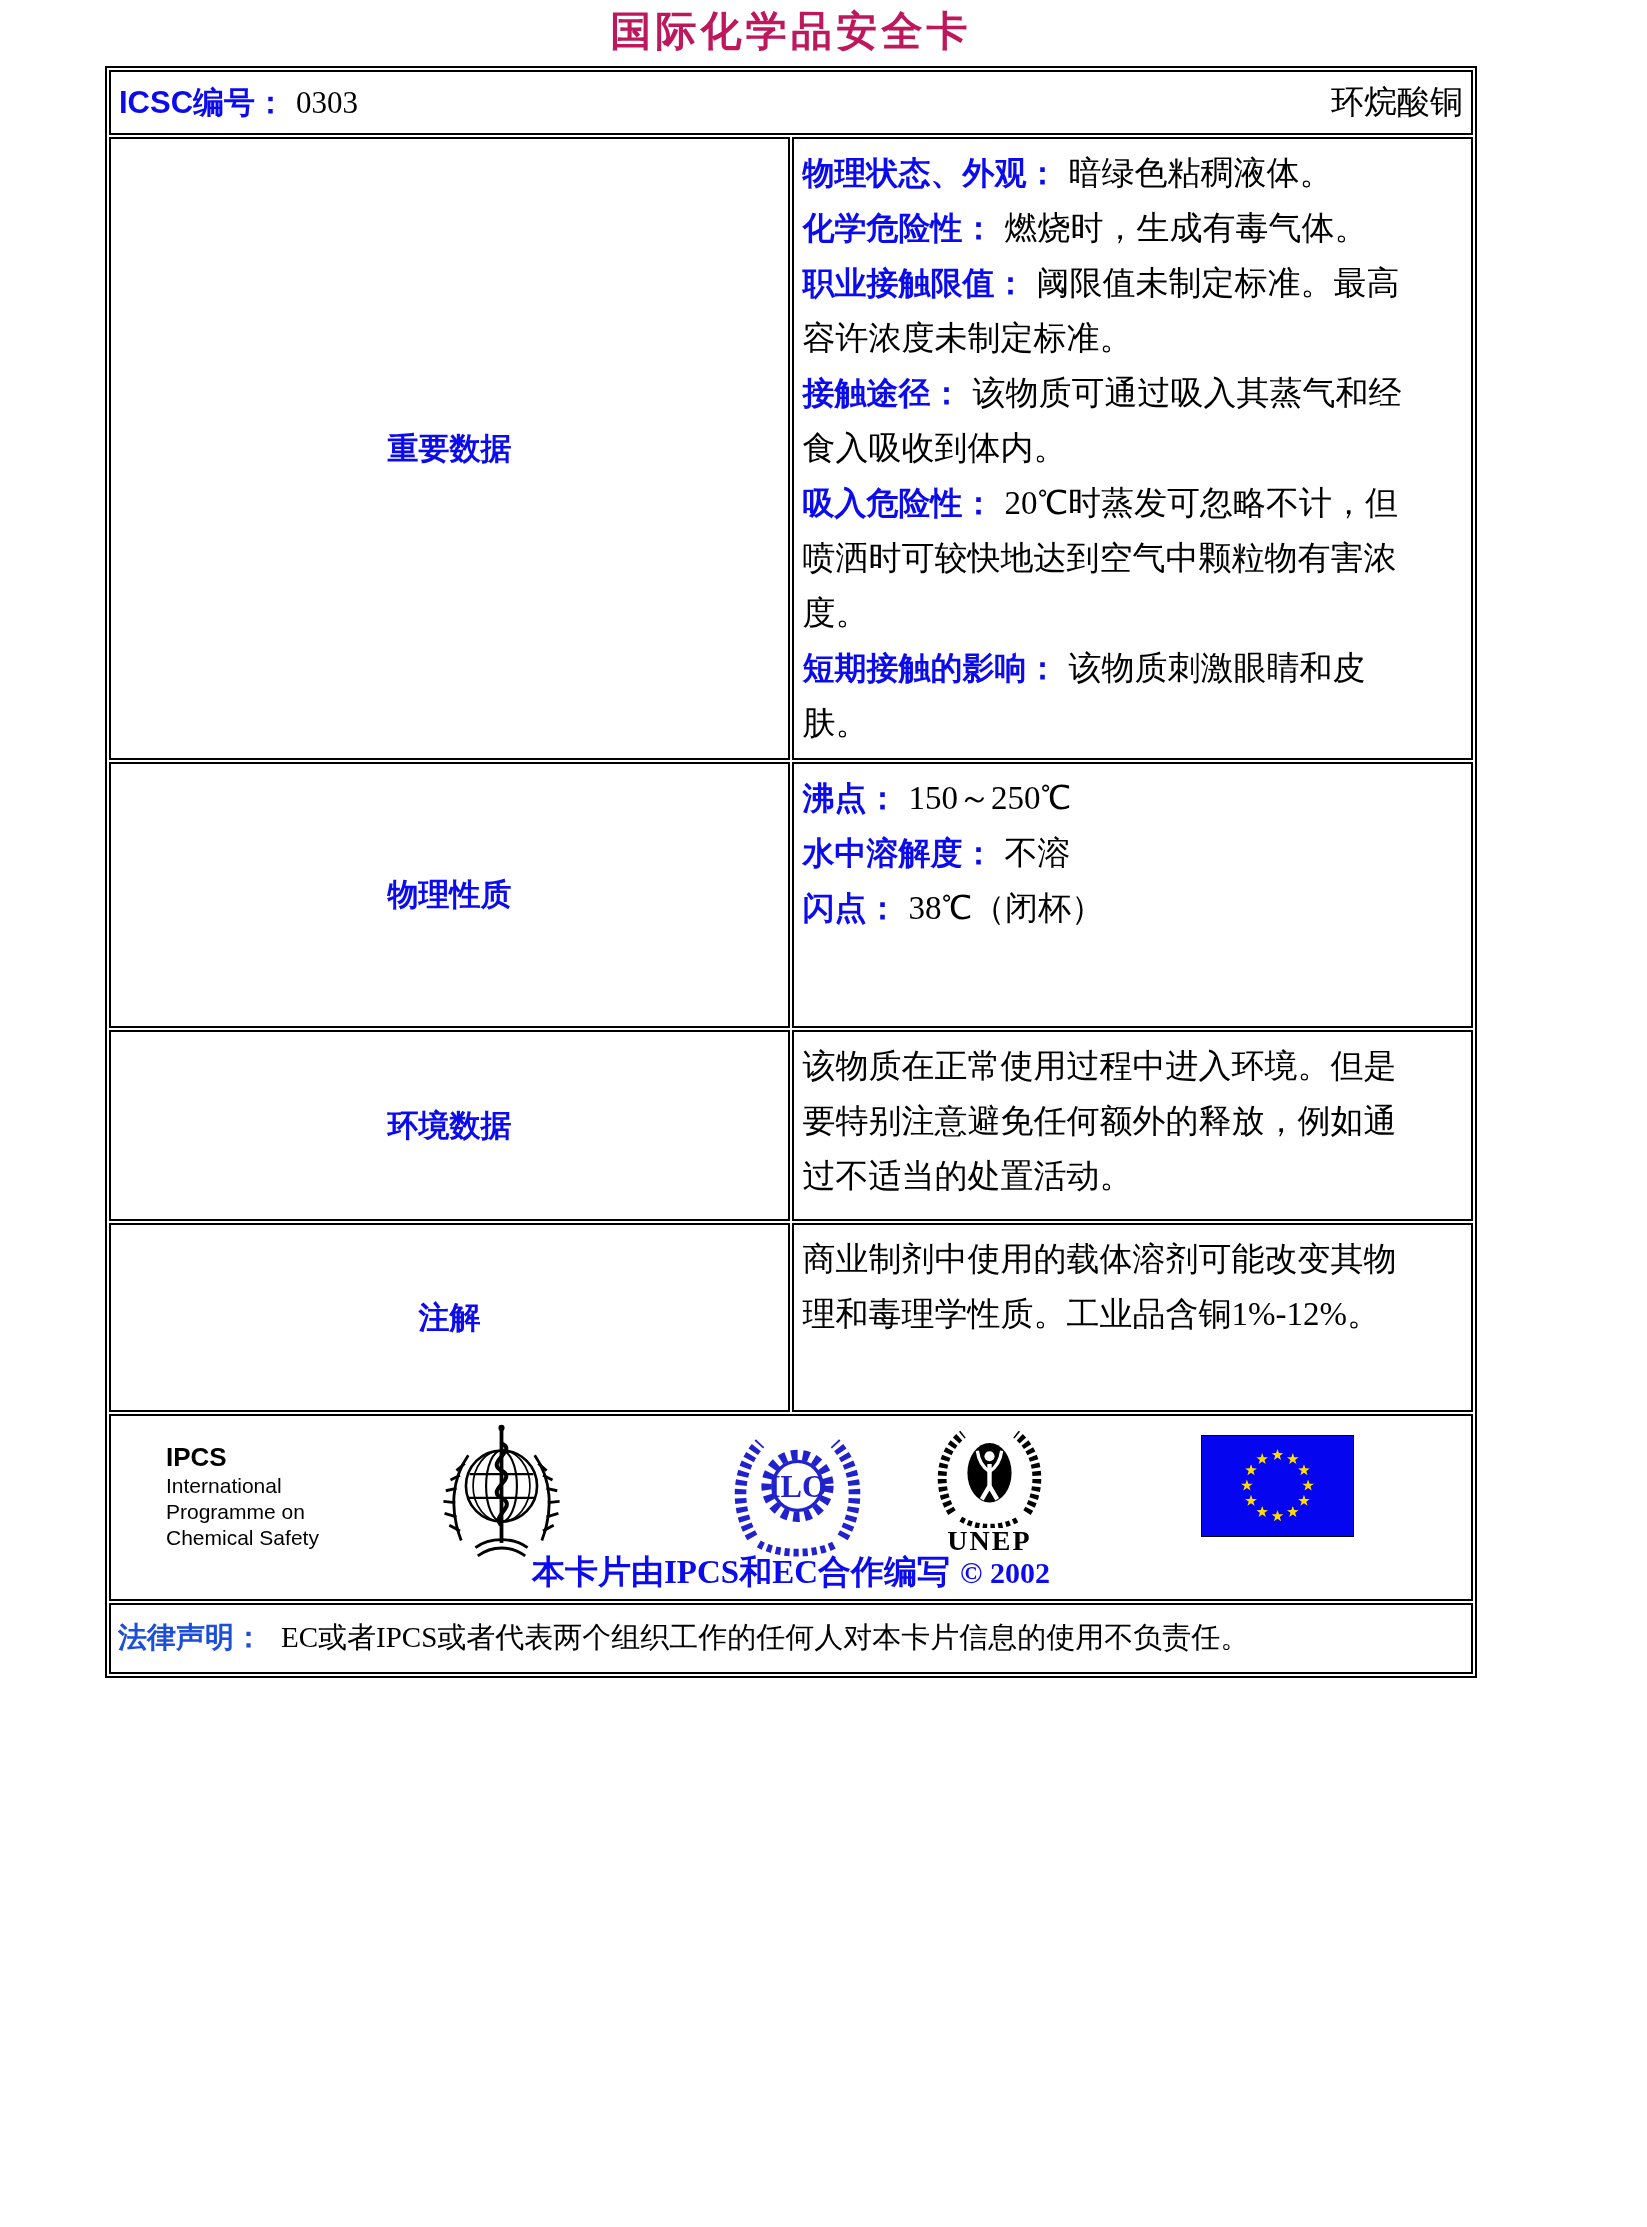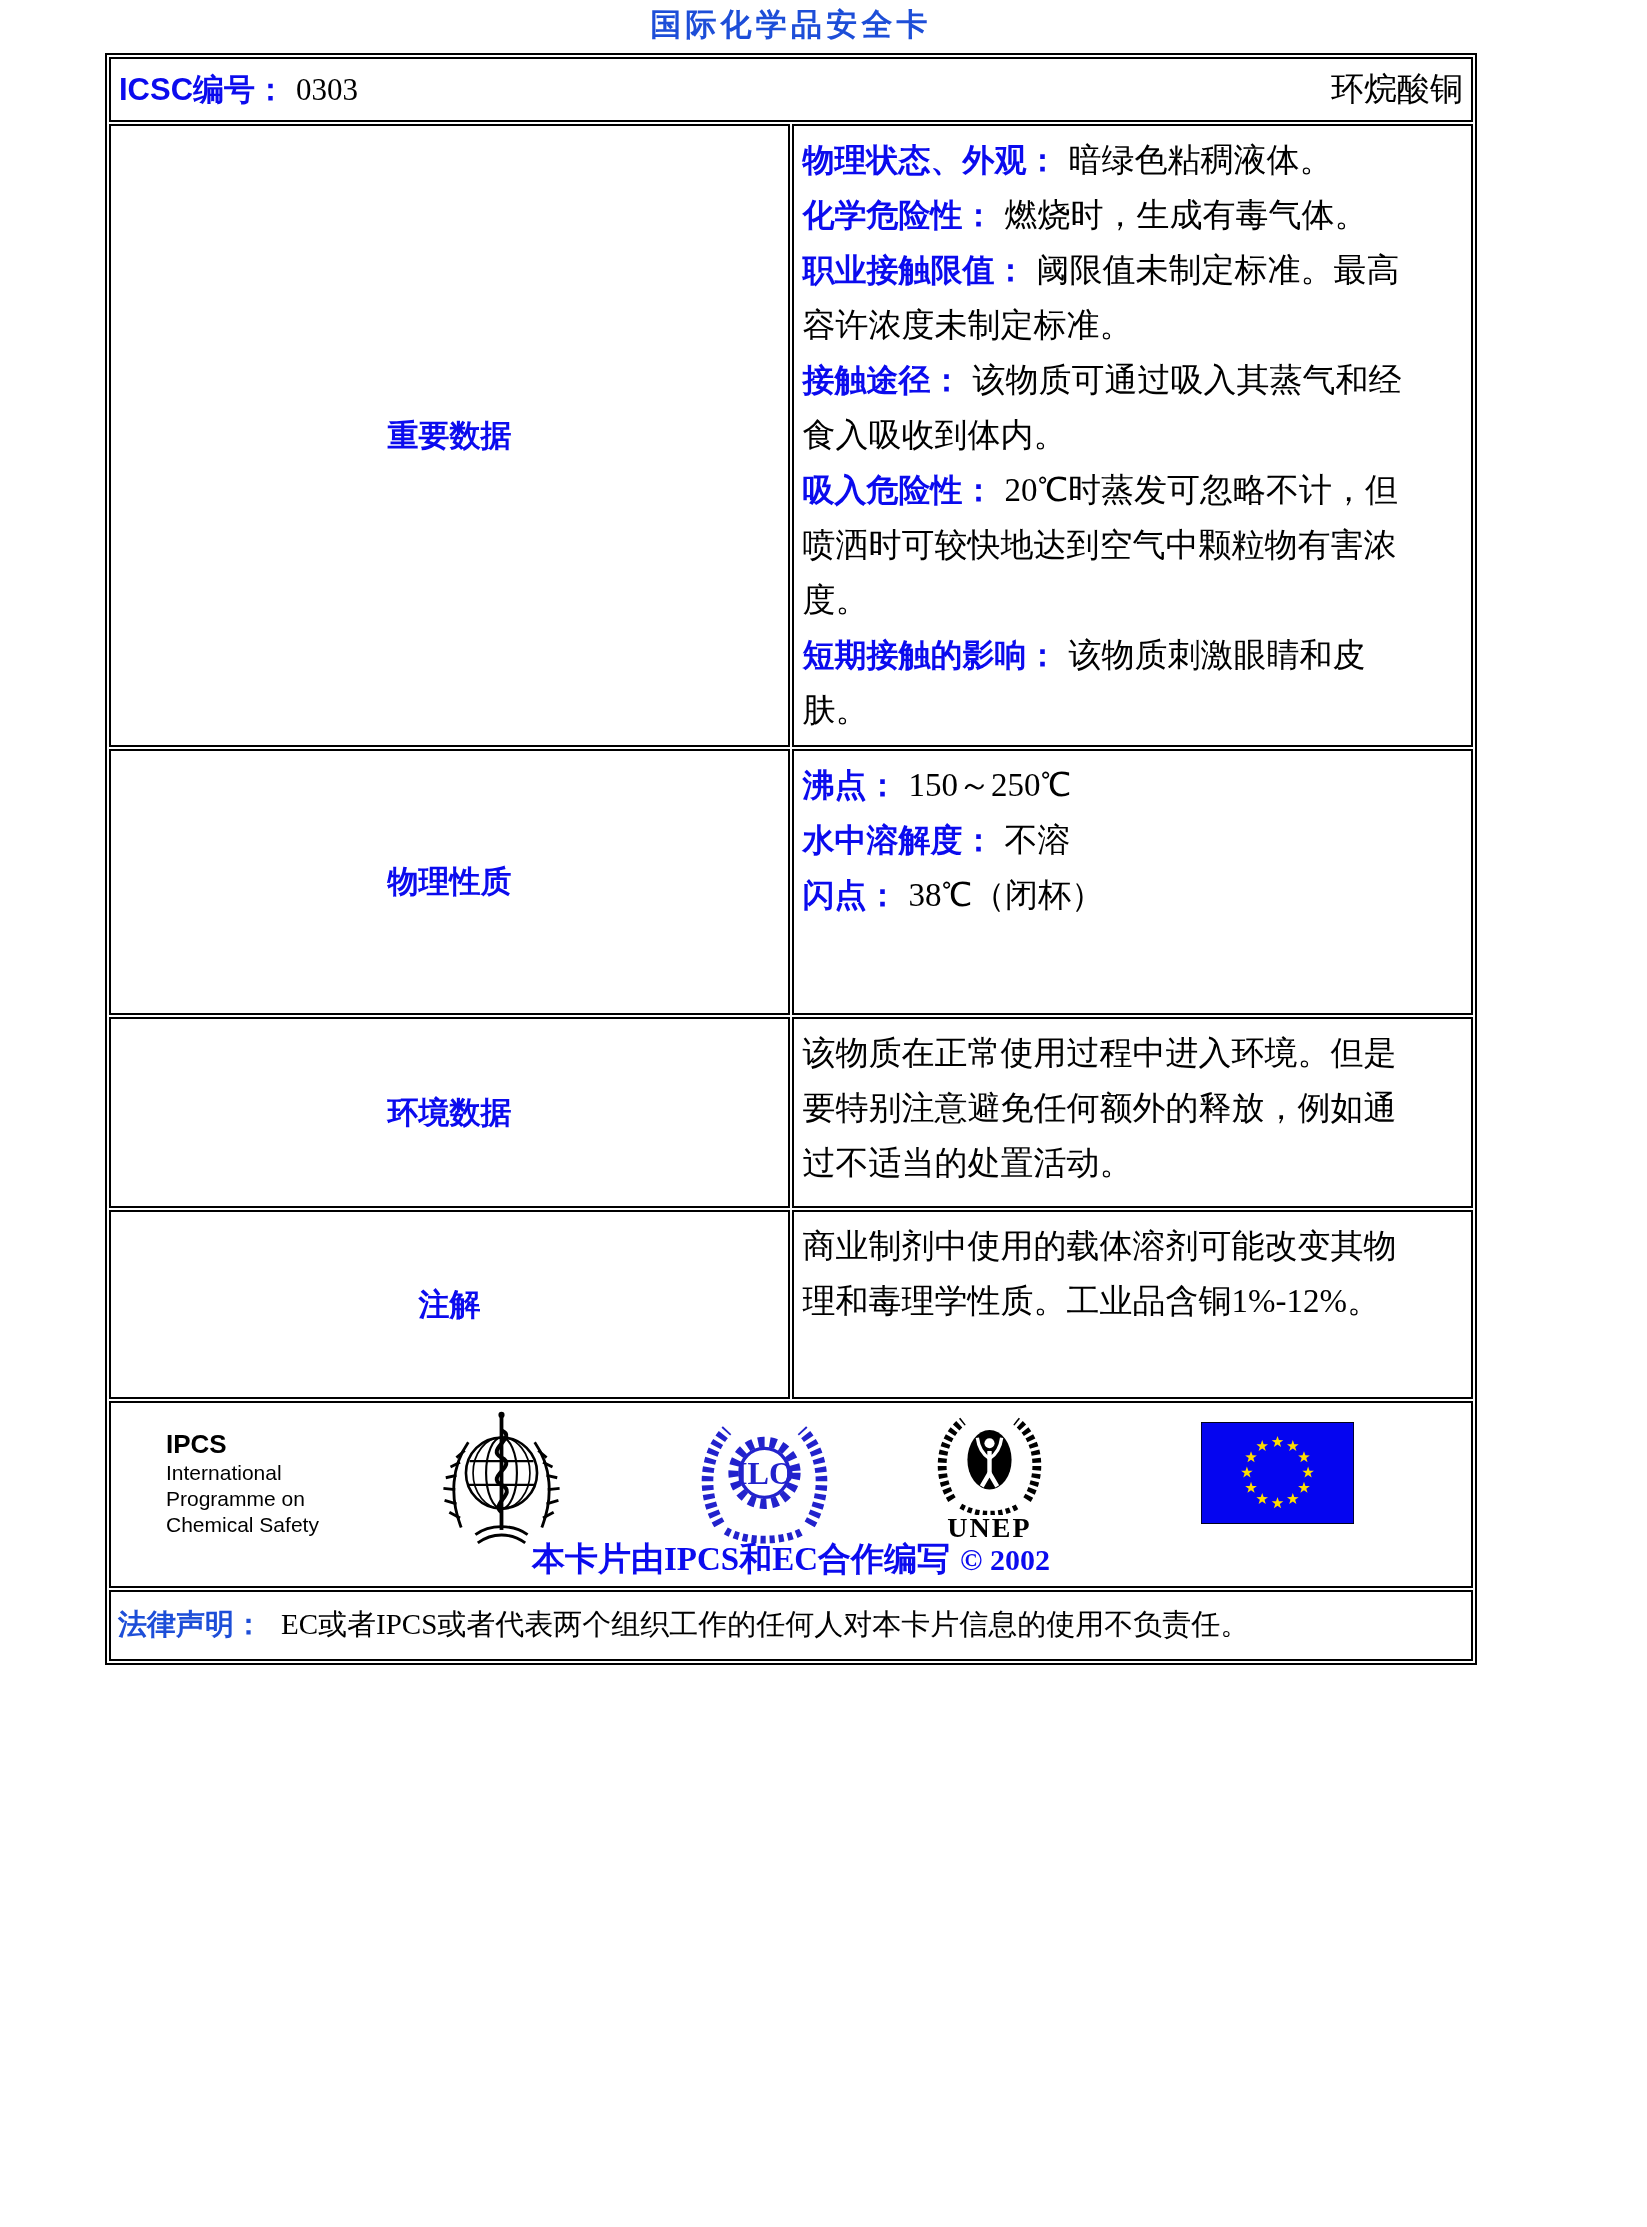--- a/index.html
+++ b/index.html
@@ -1,19 +1,19 @@
 <!DOCTYPE html>
 <html style="font-size:11.3px"><head>
 <meta charset="utf-8">
 <style>
   html,body{margin:0;padding:0;background:#fff;}
   body{width:1648px;height:2227px;position:relative;font-family:"Liberation Serif",serif;}
   .page-title{
     width:1372px;margin:4.2px 0 7px 105px;text-align:center;
-    color:#1d4ed8;font-weight:bold;font-size:31px;letter-spacing:4.2px;
+    color:#be185d;font-weight:bold;font-size:41px;letter-spacing:4.2px;
     font-family:"Liberation Serif",serif;
   }
   table.card{
     margin-left:105px;width:1372px;table-layout:fixed;
     border:2.1px solid #000;border-collapse:separate;border-spacing:2.8px;background:#fff;
   }
   td{border:2.1px solid #000;background:#fff;overflow:hidden;}
   td.label-cell{
     width:263px;text-align:center;vertical-align:middle;
     color:#0b0bee;font-weight:bold;font-size:31px;
@@ -36,21 +36,21 @@
   .plain{color:#000;}
   .plain-val{color:#000;margin-left:7px;}
   .field-line{display:block;}
   
   .logos-cell{position:relative;height:183px;padding:0;}
   .ipcs-block{position:absolute;left:55px;top:25.5px;color:#000;font-family:"Liberation Sans",sans-serif;}
   .ipcs-acronym{font-size:26px;font-weight:bold;line-height:31px;}
   .ipcs-line{font-size:21px;line-height:26px;}
   .logo{position:absolute;}
   .who-logo{left:331px;top:5.7px;}
-  .ilo-logo{left:589px;top:8.5px;text-decoration:underline;}
+  .ilo-logo{left:622px;top:8.5px;text-decoration:underline;}
   .unep-logo{left:822px;top:5.7px;text-align:center;}
   .unep-text{font-size:28px;font-weight:bold;color:#000;letter-spacing:2.1px;line-height:28px;margin-top:-2.8px;font-family:Liberation Serif, serif;}
   .eu-flag{left:1090px;top:18.4px;}
   .footer-caption{
     position:absolute;left:0;bottom:4.2px;width:100%;text-align:center;
     color:#0b0bee;font-weight:bold;font-size:33px;font-family:"Liberation Serif",serif;
   }
   .footer-caption .copyright{margin-left:10px;font-size:30px;}
   .legal-cell{height:58px;vertical-align:middle;padding:4.2px 7px;font-size:29px;color:#000;}
   .legal-lbl{font-weight:bold;font-family:"Liberation Sans",sans-serif;color:#1d4ed8;}

